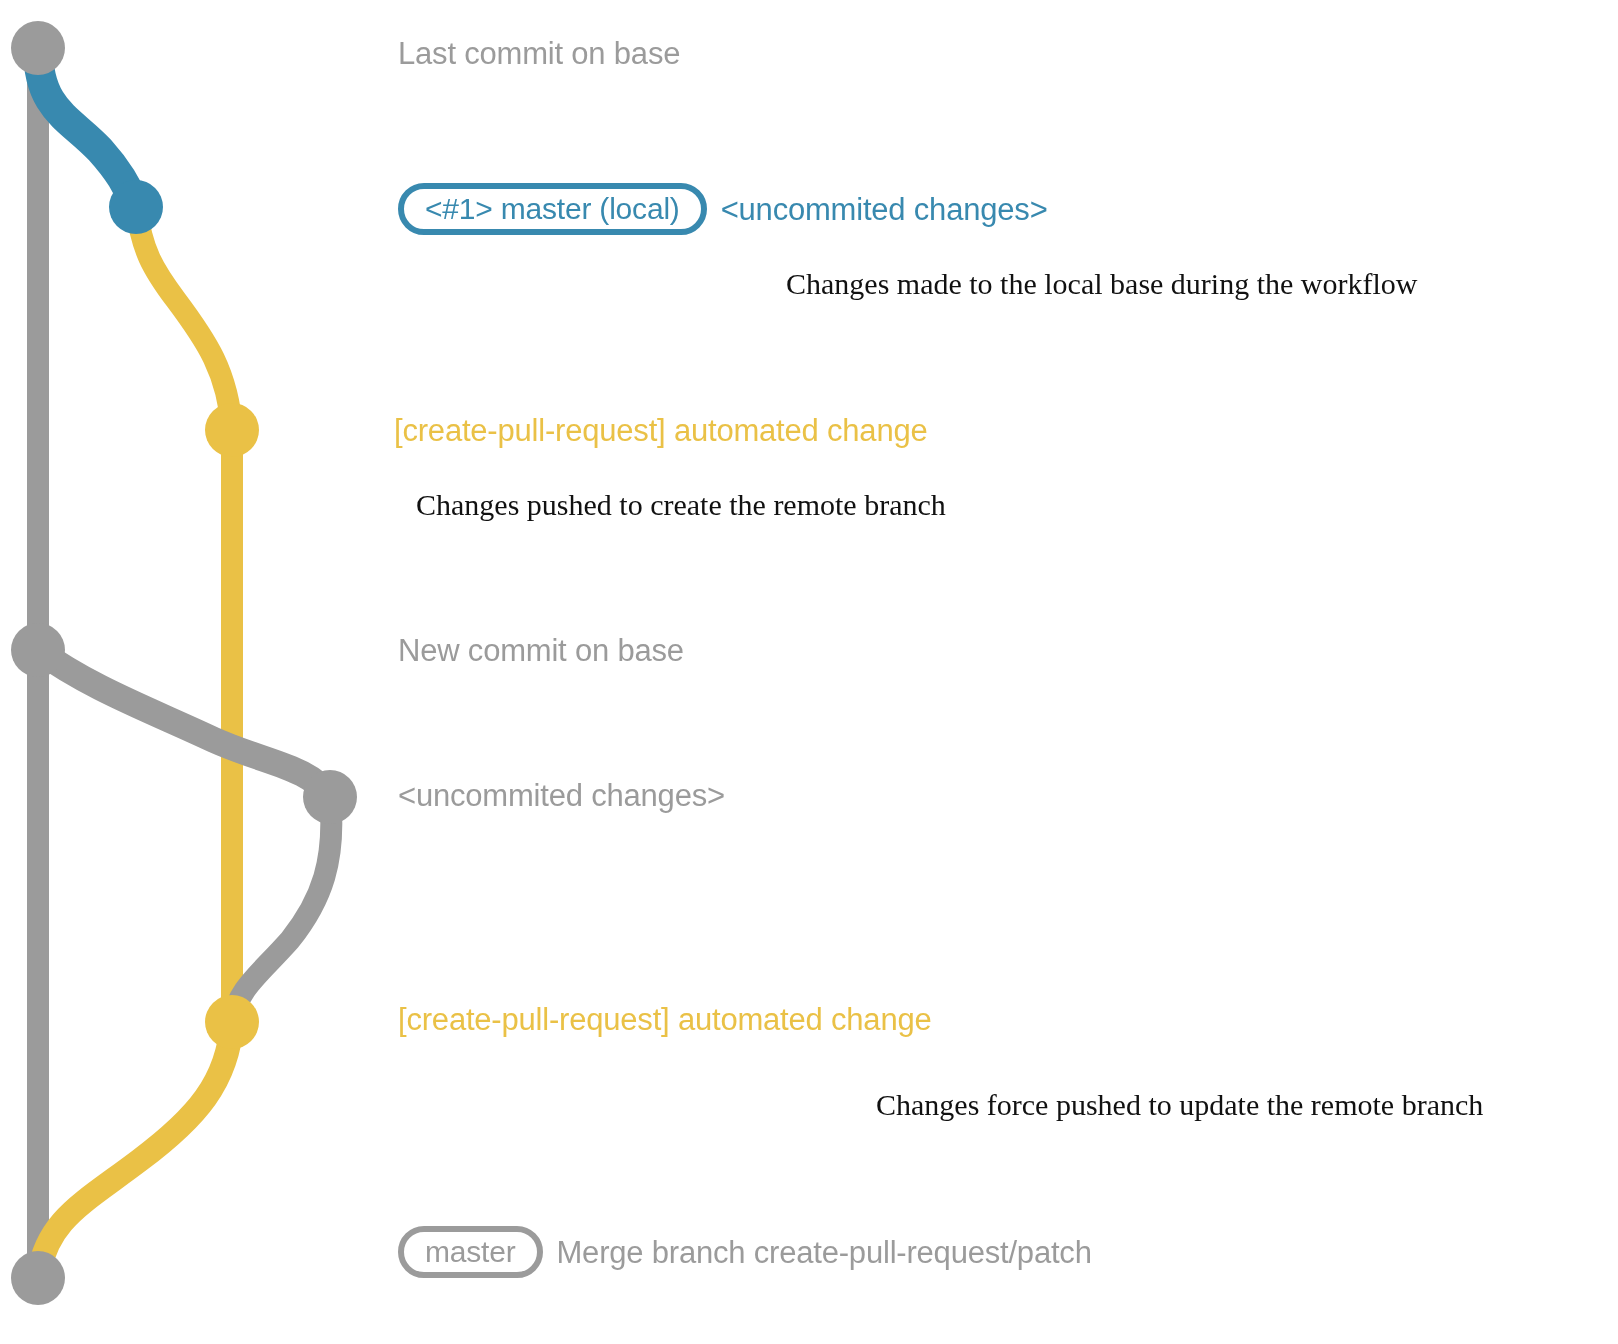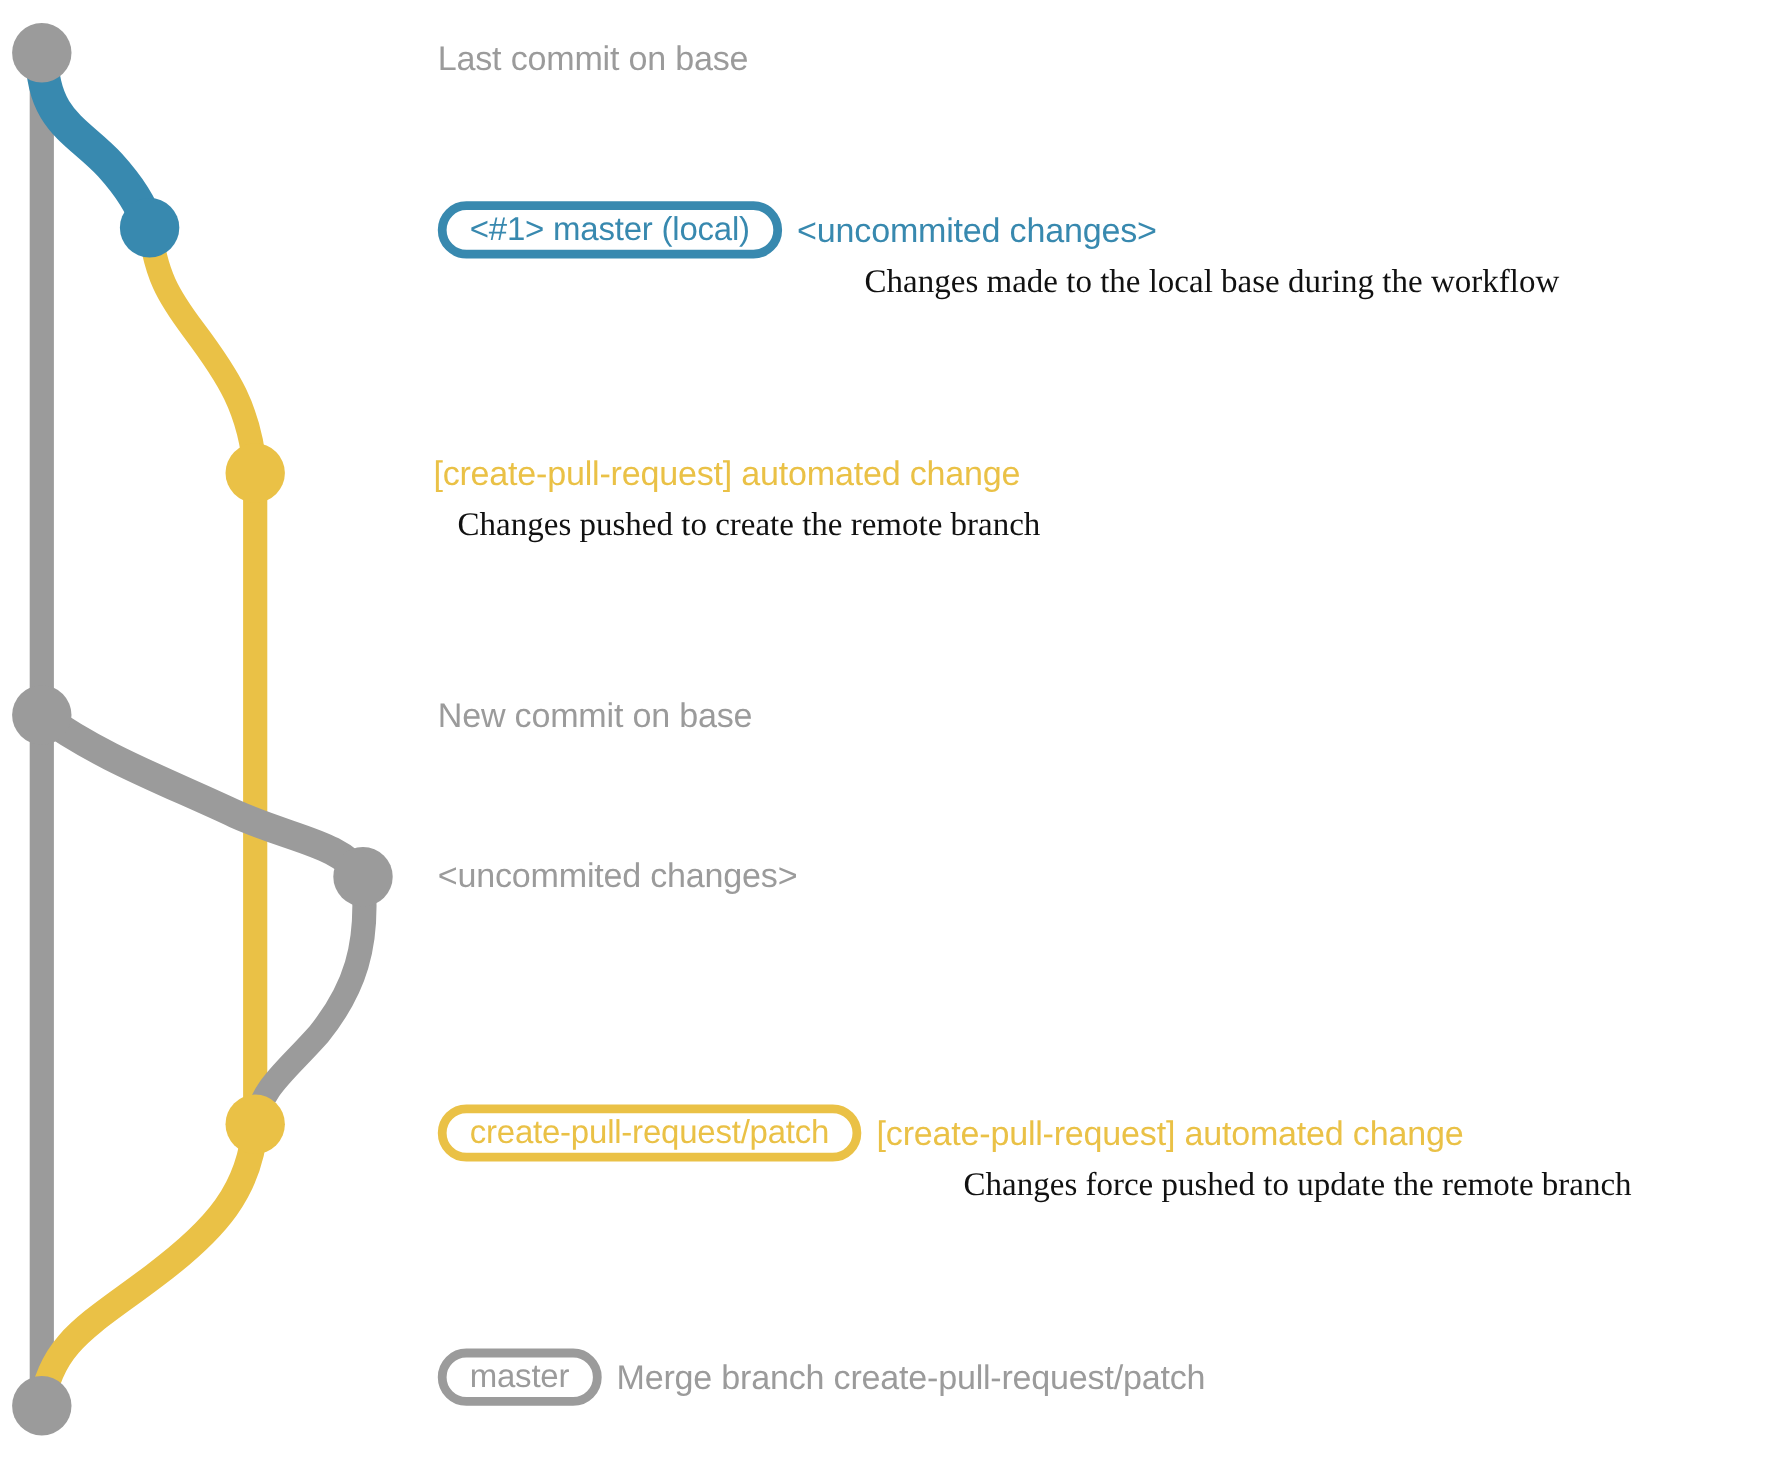--- a/index.html
+++ b/index.html
@@ -45,21 +45,21 @@
     white-space: nowrap;
   }
 
   .badge {
     display: inline-flex;
     align-items: center;
     justify-content: center;
     box-sizing: border-box;
     height: 52px;
     padding: 0 21px;
-    border: 8px solid #1d4ed8;
+    border: 6px solid #1d4ed8;
     border-radius: 26px;
     font-size: 30px;
     line-height: 1;
     color: #9b9b9b;
     background: #ffffff;
     letter-spacing: -0.2px;
   }
   .badge.blue   { border-color: #3889af; color: #3889af; }
   .badge.yellow { border-color: #eac146; color: #eac146; }
   .badge.gray   { border-color: #9b9b9b; color: #9b9b9b; }
@@ -74,20 +74,21 @@
   .subject.yellow { color: #eac146; }
   .subject.gray   { color: #9b9b9b; }
 
   .note {
     position: absolute;
     font-family: "Liberation Serif", serif;
     font-size: 30px;
     line-height: 1;
     color: #111111;
     white-space: nowrap;
+    margin-top: 28px;
   }
 </style>
 </head>
 <body>
 
 <svg id="graph-canvas" viewBox="0 0 1618 1344" xmlns="http://www.w3.org/2000/svg" aria-hidden="true">
 
   <path d="M 38 48 L 38 1278" stroke="#9b9b9b" stroke-width="22" fill="none" stroke-linecap="round"></path>
 
   <path d="M 38 48 C 38 110, 70 118, 100 150 C 118 170, 128 186, 136 207" stroke="#3889af" stroke-width="30" fill="none" stroke-linecap="round" stroke-linejoin="round"></path>
@@ -141,21 +142,20 @@
   </div>
 
   <div class="row" style="top:780px; left:398px;">
     <div class="row-main">
       <span class="subject gray">&lt;uncommited changes&gt;</span>
     </div>
   </div>
 
   <div class="row" style="top:1004px; left:398px;">
     <div class="row-main">
-      <span class="badge yellow">create-pull-request/patch</span>
       <span class="subject yellow">[create-pull-request] automated change</span>
     </div>
   </div>
   <div class="note" style="top:1062px; left:876px;">Changes force pushed to update the remote branch</div>
 
   <div class="row" style="top:1226px; left:398px;">
     <div class="row-main">
       <span class="badge gray">master</span>
       <span class="subject gray">Merge branch create-pull-request/patch</span>
     </div>

